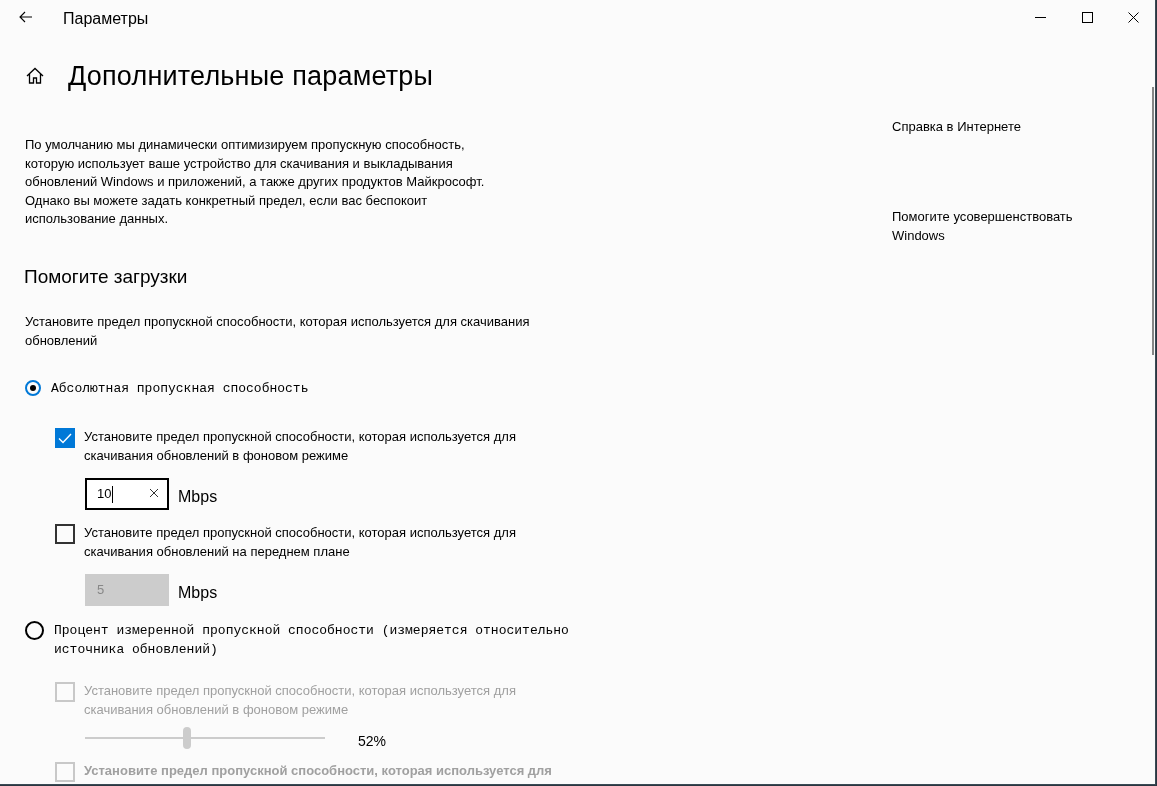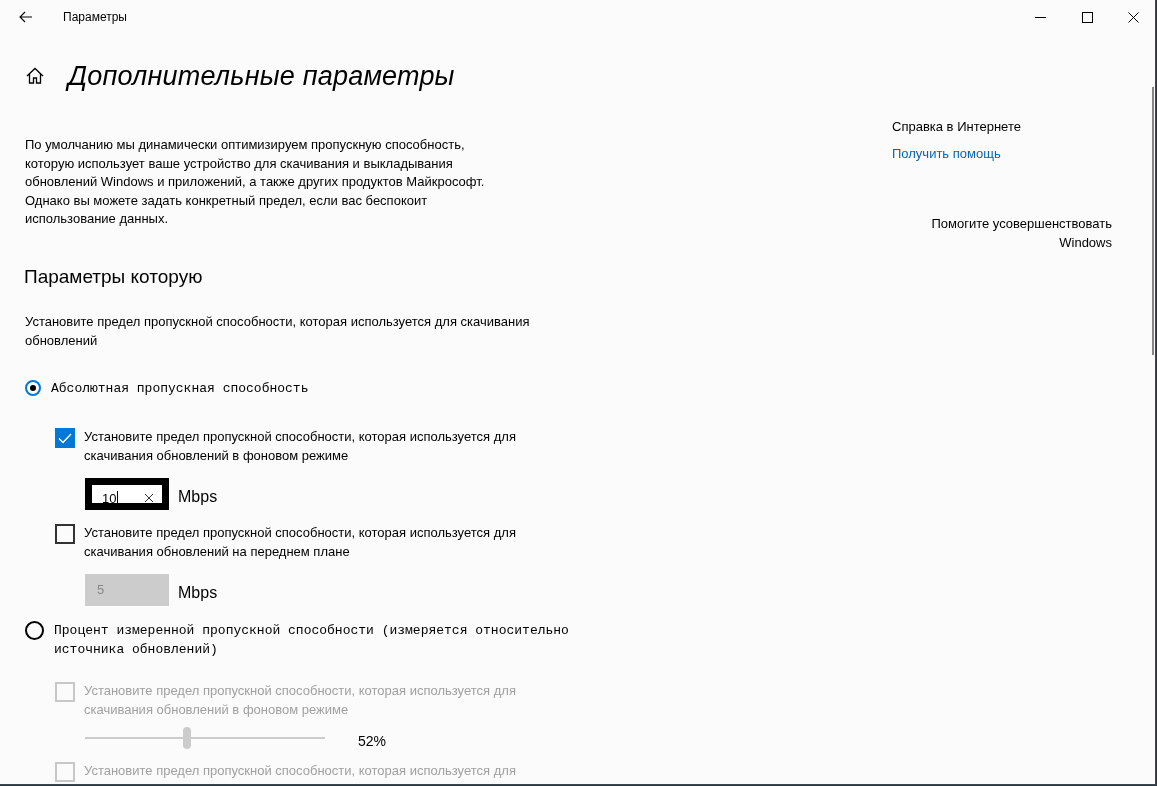--- a/index.html
+++ b/index.html
@@ -9,27 +9,27 @@
     font-family:"Liberation Sans", "DejaVu Sans", sans-serif;
     color:#000;
   }
   .window {
     position:absolute; left:0; top:0; width:1155px; height:784px;
     background:#fbfbfb; border-right:1px solid #3a4a55; border-bottom:1px solid #3a4a55;
     overflow:hidden;
   }
   .titlebar { position:absolute; left:0; top:0; width:100%; height:34px; }
   .back-btn { position:absolute; left:10px; top:4px; width:32px; height:26px; display:flex; align-items:center; justify-content:center; font-size:16px; color:#000; cursor:pointer; }
-  .app-title { position:absolute; left:63px; top:10px; font-size:12px; color:#000; }
+  .app-title { position:absolute; left:63px; top:10px; font-size:16px; color:#000; }
   .win-btn { position:absolute; top:0; width:46px; height:34px; display:flex; align-items:center; justify-content:center; cursor:pointer; }
   .win-min { left:1017px; }
   .win-max { left:1064px; }
   .win-close { left:1110px; }
 
-  .page-header { position:absolute; left:24px; top:56px; height:40px; display:flex; align-items:center;font-style:italic; }
+  .page-header { position:absolute; left:24px; top:56px; height:40px; display:flex; align-items:center; }
   .home-icon { width:22px; height:22px; margin-right:22px; display:flex; align-items:center; justify-content:center; cursor:pointer; }
   .page-title { font-size:27px; font-weight:300; color:#000; letter-spacing:0.2px; }
 
   .desc { position:absolute; left:25px; top:136px; width:460px; font-size:13px; line-height:18.6px; color:#000; }
 
   .section-title { position:absolute; left:24px; top:266px; font-size:19px; color:#000; }
   .section-desc { position:absolute; left:25px; top:313px; width:560px; font-size:13px; line-height:18.6px; }
 
   .radio-row { position:absolute; display:flex; align-items:flex-start; cursor:pointer;font-family:Liberation Mono, monospace; }
   .radio { width:16px; height:16px; border-radius:50%; border:2px solid #000; box-sizing:border-box; position:relative; flex-shrink:0; }
@@ -37,21 +37,21 @@
   .radio.checked::after { content:""; position:absolute; left:3px; top:3px; width:6px; height:6px; border-radius:50%; background:#000; }
   .radio-label { margin-left:10px; font-size:13px; line-height:18.6px; width:520px; }
 
   .check-row { position:absolute; display:flex; align-items:flex-start; cursor:pointer; }
   .checkbox { width:20px; height:20px; border:2px solid #333; box-sizing:border-box; flex-shrink:0; display:flex; align-items:center; justify-content:center; }
   .checkbox.checked { background:#0078d7; border-color:#0078d7; }
   .checkbox.disabled { border-color:#c8c8c8; }
   .check-label { margin-left:9px; font-size:13px; line-height:18.6px; width:480px; margin-top:0px; }
   .check-label.disabled { color:#a0a0a0; }
 
-  .textbox { position:absolute; width:84px; height:32px; box-sizing:border-box; border:7px solid #000000; background:#fff; }
+  .textbox { position:absolute; width:84px; height:32px; box-sizing:border-box; border:2px solid #000000; background:#fff; }
   .textbox .val { position:absolute; left:10px; top:6px; font-size:13px; }
   .textbox .caret { position:absolute; left:25px; top:6px; width:1px; height:17px; background:#000; }
   .textbox .clear { position:absolute; right:8px; top:6px; font-size:13px; color:#333; cursor:pointer; }
   .textbox.disabled { border:none; background:#cccccc; }
   .textbox.disabled .val { left:12px; top:8px; color:#888; }
   .unit { position:absolute; font-size:16px; color:#000; }
 
   .slider { position:absolute; left:85px; top:727px; width:240px; height:22px; }
   .slider .track { position:absolute; left:0; top:10px; width:240px; height:2px; background:#cccccc; }
   .slider .thumb { position:absolute; left:98px; top:0; width:8px; height:22px; border-radius:4px; background:#cccccc; }
@@ -95,21 +95,21 @@
     <div class="home-icon">
       <svg width="20" height="20" viewBox="0 0 20 20">
           <path d="M2 10L10 2.5 18 10M4.5 8v9h4v-5h3v5h4V8" fill="none" stroke="#000" stroke-width="1.3"></path>
         </svg>
     </div>
     <div class="page-title">Дополнительные параметры</div>
   </div>
 
   <div class="desc">По умолчанию мы динамически оптимизируем пропускную способность, которую использует ваше устройство для скачивания и выкладывания обновлений Windows и приложений, а также других продуктов Майкрософт. Однако вы можете задать конкретный предел, если вас беспокоит использование данных.</div>
 
-  <div class="section-title">Параметры которую</div>
+  <div class="section-title">Помогите загрузки</div>
   <div class="section-desc">Установите предел пропускной способности, которая используется для скачивания обновлений</div>
 
   <div class="radio-row" style="left:25px; top:380px;">
     <span class="radio checked"></span>
     <span class="radio-label">Абсолютная пропускная способность</span>
   </div>
 
   <div class="check-row" style="left:55px; top:428px;">
     <span class="checkbox checked">
       <svg width="14" height="11" viewBox="0 0 14 11">
@@ -149,23 +149,22 @@
     <span class="checkbox disabled"></span>
     <span class="check-label disabled">Установите предел пропускной способности, которая используется для скачивания обновлений в фоновом режиме</span>
   </div>
 
   <div class="slider">
     <div class="track"></div>
     <div class="thumb"></div>
   </div>
   <div class="slider-val">52%</div>
 
-  <div class="check-row" style="left:55px; top:762px;">
+  <div class="check-row" style="left:55px; top:762px;font-weight:bold;">
     <span class="checkbox disabled"></span>
     <span class="check-label disabled">Установите предел пропускной способности, которая используется для</span>
   </div>
 
   <div class="side" style="top:118px;">Справка в Интернете</div>
-  <div class="side side-link" style="top:145px;">Получить помощь</div>
-  <div class="side" style="top:215px; width:220px;text-align:right;">Помогите усовершенствовать Windows</div>
+  <div class="side" style="top:208px; width:220px;">Помогите усовершенствовать Windows</div>
 
   <div class="scroll-thumb"></div>
 </div>
 
 </body></html>

